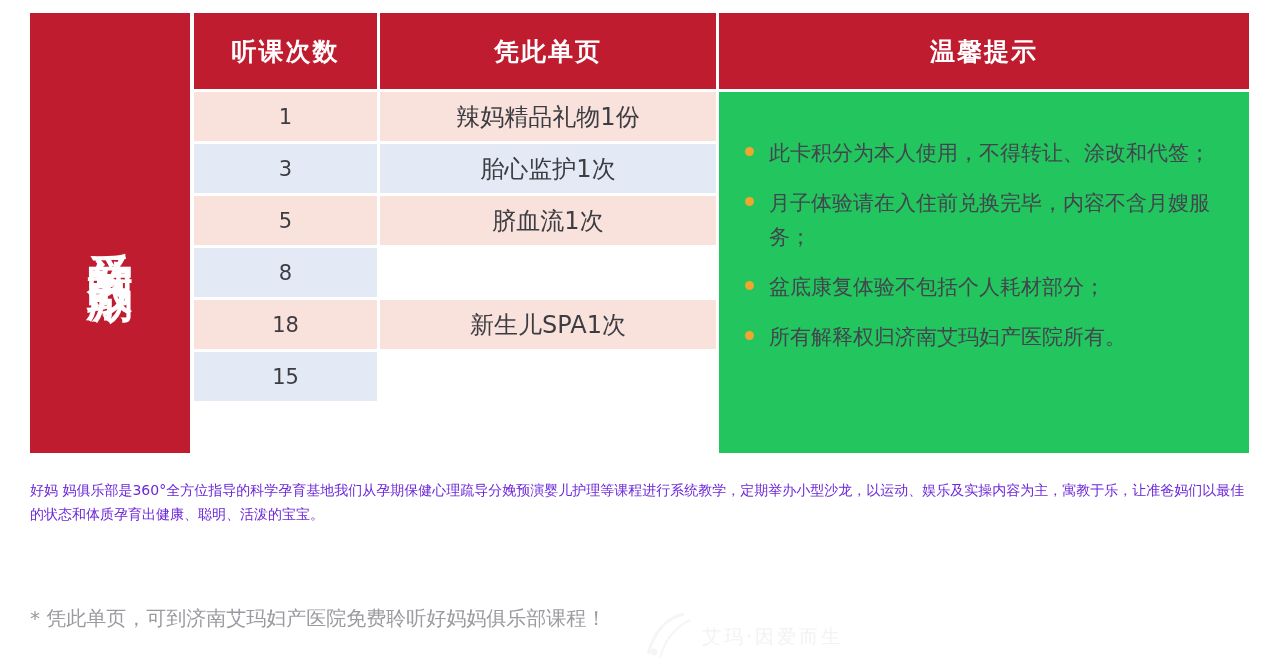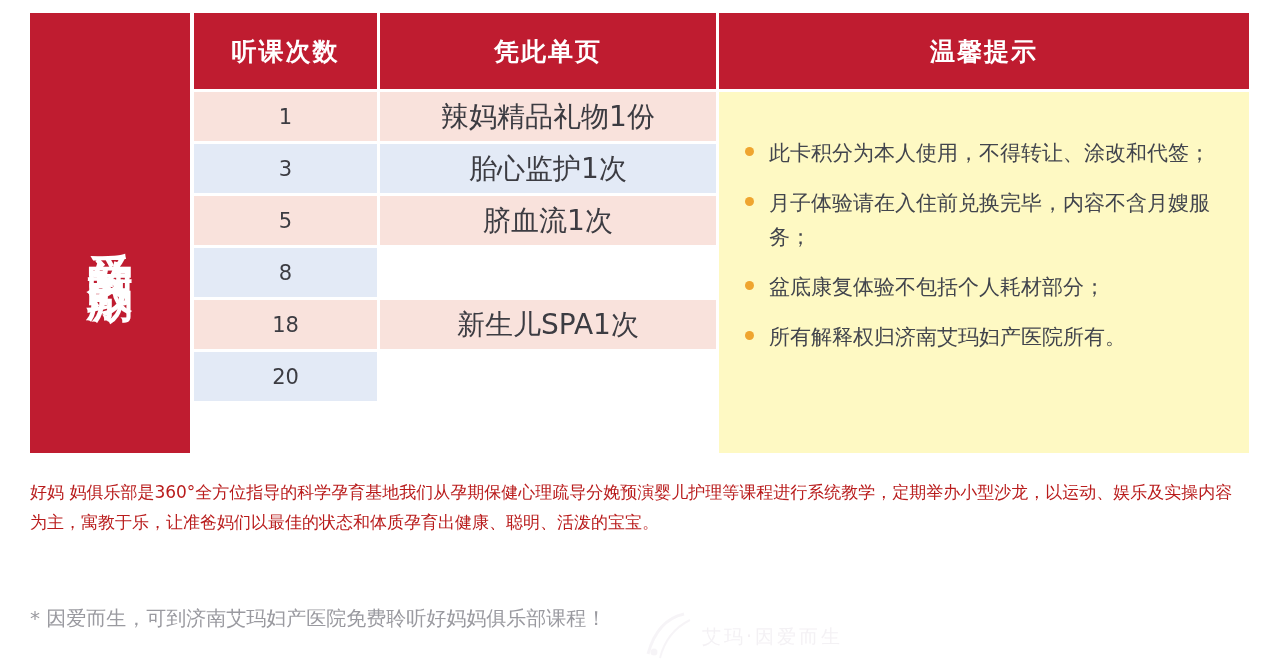--- a/index.html
+++ b/index.html
@@ -95,21 +95,21 @@
   }
   .td {
     display: flex;
     align-items: center;
     justify-content: center;
     font-size: 21px;
     color: #3c3c42;
     font-family: "DejaVu Sans", "Liberation Sans", sans-serif;
   }
   .td.count { flex: 0 0 183px; }
-  .td.item  { flex: 1 1 auto; font-size: 28px; }
+  .td.item  { flex: 1 1 auto; font-size: 24px; }
 
   .trow.pink .td { background: #f9e2dc; }
   .trow.blue .td { background: #e3eaf6; }
 
   
   .tips-col {
     flex: 1 1 auto;
     display: flex;
     flex-direction: column;
     margin-left: 3px;
@@ -122,21 +122,21 @@
     font-size: 25px;
     font-weight: bold;
     letter-spacing: 2px;
     display: flex;
     align-items: center;
     justify-content: center;
     font-family: "DejaVu Sans", "Liberation Sans", sans-serif;
   }
   .tips-body {
     flex: 1 1 auto;
-    background: #fef9c3;
+    background: #22c55e;
     margin-top: 3px;
     padding: 44px 30px 20px 26px;
   }
   .tip {
     display: flex;
     align-items: flex-start;
     margin-bottom: 16px;
   }
   .tip:last-child { margin-bottom: 0; }
   .bullet {
@@ -154,23 +154,23 @@
     color: #42454d;
     font-family: "DejaVu Sans", "Liberation Sans", sans-serif;
   }
 
   
   .para {
     position: absolute;
     left: 30px;
     top: 478px;
     width: 1218px;
-    font-size: 17px;
+    font-size: 14px;
     line-height: 1.74;
-    color: #b91c1c;
+    color: #6d28d9;
     font-family: "DejaVu Sans", "Liberation Sans", sans-serif;
     letter-spacing: 0px;
   }
   .footnote {
     position: absolute;
     left: 30px;
     top: 605px;
     font-size: 20px;
     color: #9a9aa0;
     font-family: "DejaVu Sans", "Liberation Sans", sans-serif;
@@ -240,21 +240,21 @@
           <div class="td item">脐血流1次</div>
         </div>
         <div class="trow blue">
           <div class="td count">8</div>
         </div>
         <div class="trow pink">
           <div class="td count">18</div>
           <div class="td item">新生儿SPA1次</div>
         </div>
         <div class="trow blue">
-          <div class="td count">20</div>
+          <div class="td count">15</div>
         </div>
         <div class="trow pink">
         </div>
 
       </div>
     </div>
 
     <div class="tips-col">
       <div class="tips-head">温馨提示</div>
       <div class="tips-body">
@@ -276,21 +276,21 @@
           <span class="tip-text">所有解释权归济南艾玛妇产医院所有。</span>
         </div>
 
       </div>
     </div>
 
   </div>
 
   <div class="para">好妈 妈俱乐部是360°全方位指导的科学孕育基地我们从孕期保健心理疏导分娩预演婴儿护理等课程进行系统教学，定期举办小型沙龙，以运动、娱乐及实操内容为主，寓教于乐，让准爸妈们以最佳的状态和体质孕育出健康、聪明、活泼的宝宝。</div>
 
-  <div class="footnote">* 因爱而生，可到济南艾玛妇产医院免费聆听好妈妈俱乐部课程！</div>
+  <div class="footnote">* 凭此单页，可到济南艾玛妇产医院免费聆听好妈妈俱乐部课程！</div>
 
   <div class="watermark">
     <svg class="wm-mark" viewBox="0 0 72 52" fill="none">
       <path d="M8 46 C14 24, 26 10, 44 6" stroke="currentColor" stroke-width="3" fill="none"></path>
       <path d="M20 50 C24 34, 34 20, 50 12" stroke="currentColor" stroke-width="2" fill="none"></path>
       <circle cx="14" cy="44" r="3.5" fill="currentColor"></circle>
     </svg>
     <div class="wm-text">艾玛·因爱而生</div>
   </div>
 

